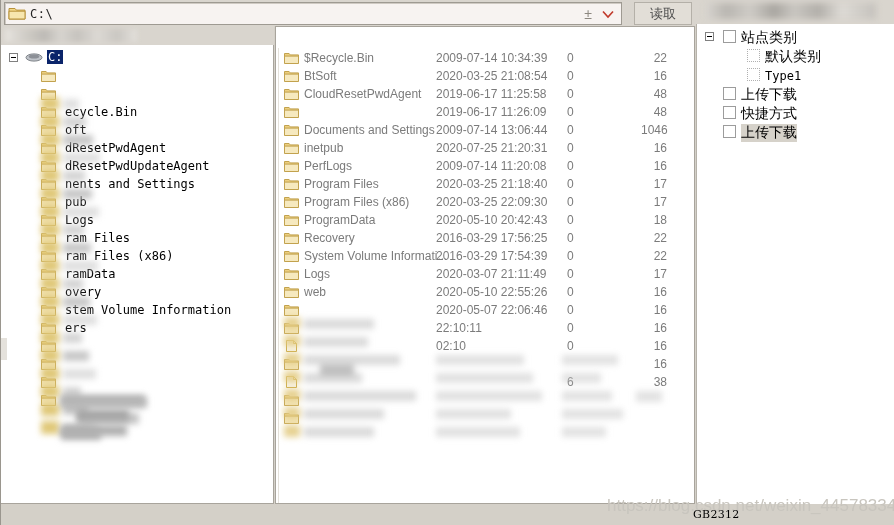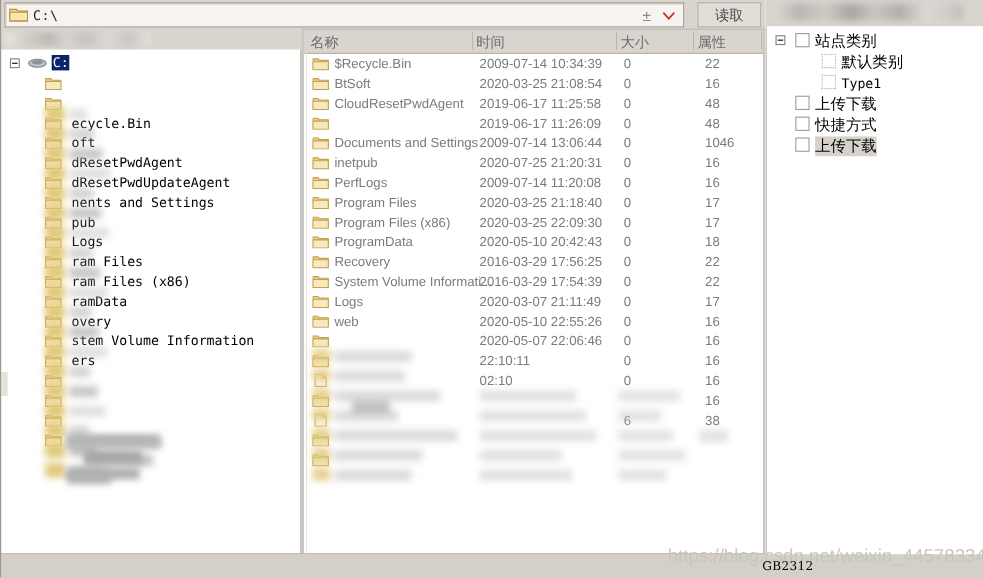--- a/index.html
+++ b/index.html
@@ -93,21 +93,21 @@
     background:#d9d5ce;border-bottom:1px solid #b5b1a9;
   }
   .hcell{
     position:absolute;top:3px;font-size:13px;color:#6a6d72;white-space:nowrap;
   }
   .hsep{position:absolute;top:2px;width:1px;height:16px;background:#b9b5ad;}
   .row{position:absolute;left:0;height:18px;width:418px;}
   .fname{position:absolute;left:28px;top:2px;font-size:12px;color:#7b7b7b;white-space:nowrap;}
   .ftime{position:absolute;left:160px;top:2px;font-size:12px;color:#7b7b7b;white-space:nowrap;}
   .fsize{position:absolute;left:291px;top:2px;font-size:12px;color:#7b7b7b;white-space:nowrap;}
-  .fattr{position:absolute;left:365px;top:2px;font-size:12px;color:#7b7b7b;white-space:nowrap;text-align:left;width:26px;}
+  .fattr{position:absolute;left:365px;top:2px;font-size:12px;color:#7b7b7b;white-space:nowrap;text-align:right;width:26px;}
   .folder-ico{position:absolute;left:8px;top:3px;width:15px;height:12px;}
   #list-vrule{position:absolute;left:2px;top:21px;width:1px;height:455px;background:#e4e1db;}
   
   #list-blur{position:absolute;left:0;top:290px;width:418px;height:130px;filter:blur(3.4px);pointer-events:none;}
   #list-blur .bb{position:absolute;}
 
   
   #rightpanel{
     position:absolute;left:696px;top:0;width:198px;height:504px;
     background:#fff;overflow:hidden;
@@ -360,30 +360,20 @@
     </div>
 <div style="position: absolute; left: 56px; top: 350px; width: 120px; height: 48px; filter: blur(3px);">
       <div style="position:absolute;left:4px;top:0;width:84px;height:11px;background:#b4b4b4"></div>
       <div style="position:absolute;left:20px;top:15px;width:52px;height:11px;background:#a6a6a6"></div>
       <div style="position:absolute;left:4px;top:30px;width:66px;height:11px;background:#b0b0b0"></div>
     </div>
   </div>
 <div id="left-handle"></div>
 
 <div id="listpanel">
-  <div id="listheader">
-      <div class="hcell" style="left:6px">名称</div>
-      <div class="hcell" style="left:157px">时间</div>
-      <div class="hcell" style="left:288px">大小</div>
-      <div class="hcell" style="left:358px">属性</div>
-      <div class="hsep" style="left:153px"></div>
-      <div class="hsep" style="left:284px"></div>
-      <div class="hsep" style="left:354px"></div>
-      <div class="hsep" style="left:416px"></div>
-    </div>
   <div id="list-vrule"></div>
   <div id="list-rows">
       <div class="row" style="top: 22px;">
         <span class="folder-ico"><svg viewBox="0 0 15 12" width="15" height="12">
             <path d="M0.5 1.5h4.6l1.2 1.4H14.5v8.1H0.5z" fill="#eccf7f" stroke="#c2a24e" stroke-width="1"></path>
             <path d="M0.5 4.1h14v7.4h-14z" fill="#f6e9bf" stroke="#c2a24e" stroke-width="1"></path>
           </svg></span>
         <span class="fname">$Recycle.Bin</span>
         <span class="ftime">2009-07-14 10:34:39</span>
         <span class="fsize">0</span>

